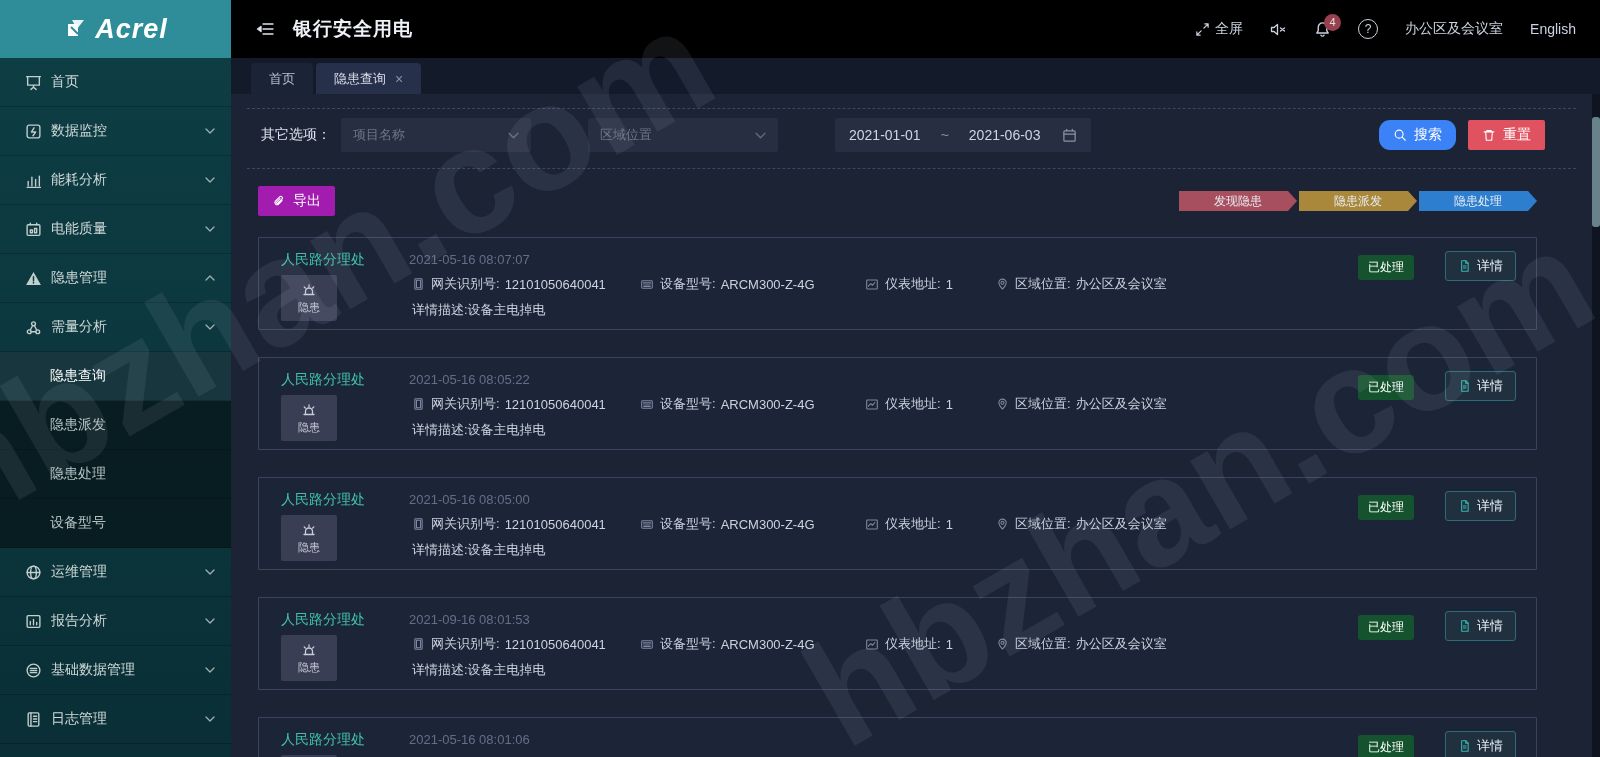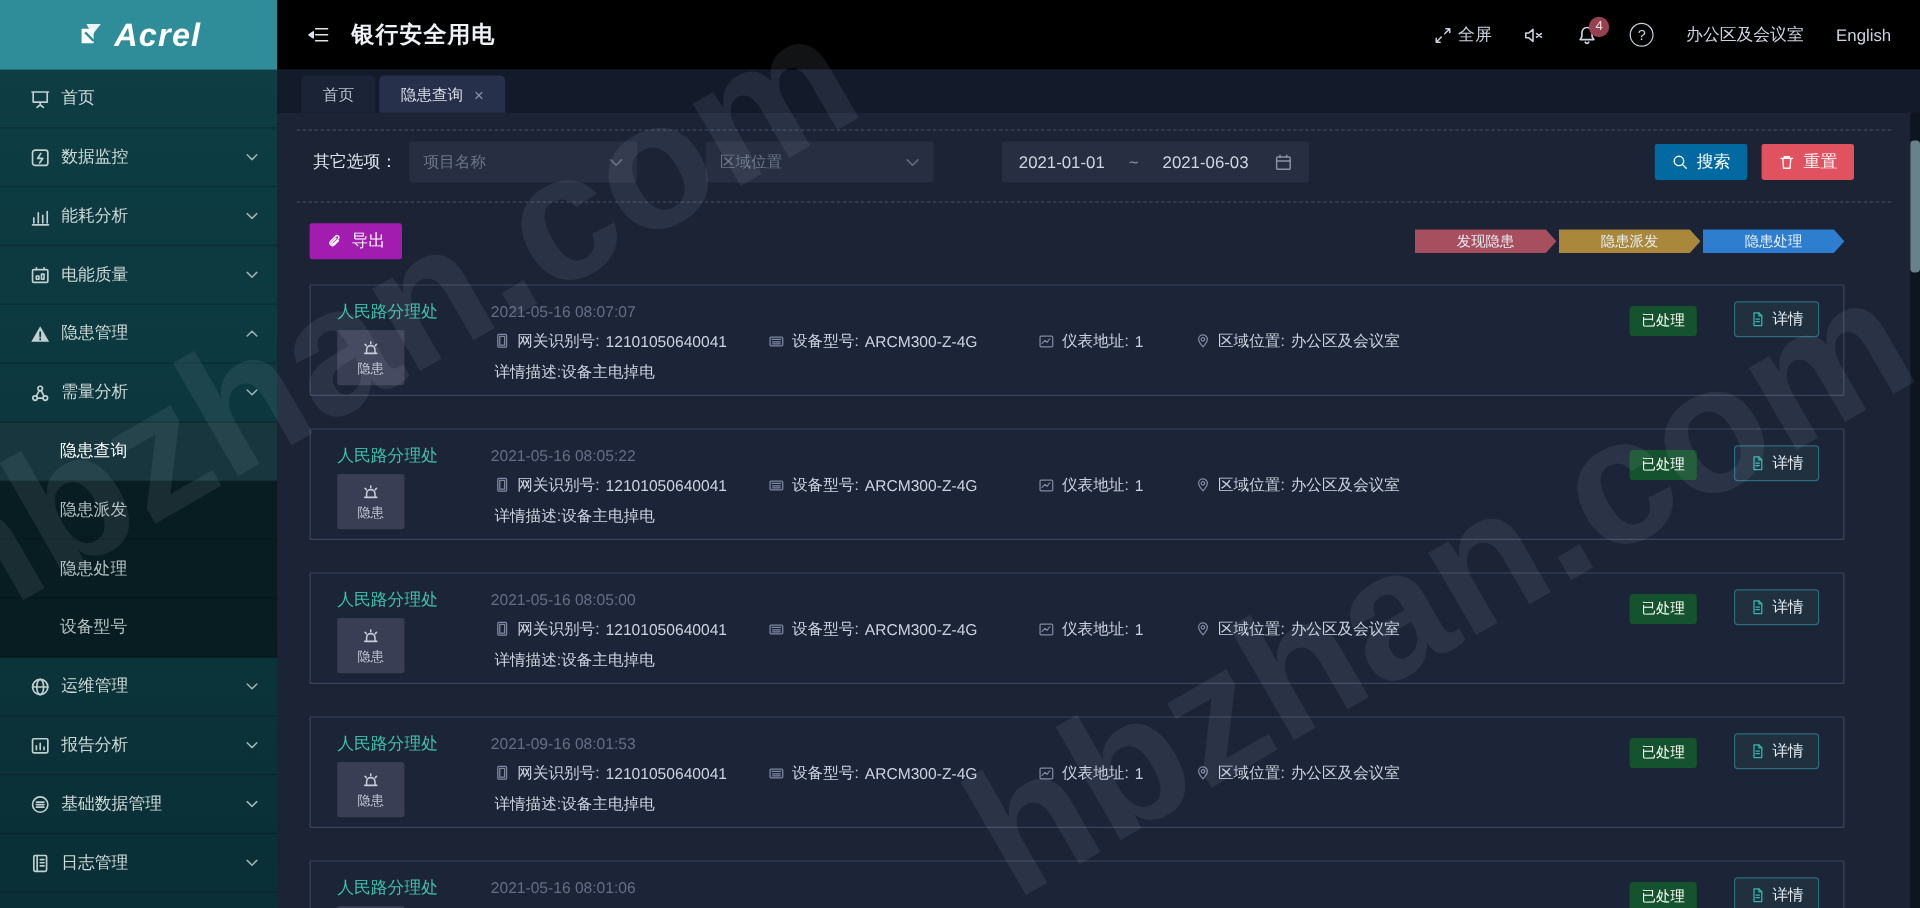--- a/index.html
+++ b/index.html
@@ -48,21 +48,21 @@
           padding:0 12px;box-sizing:border-box;color:#6b7588;font-size:13px;margin-right:57px;
           border-radius:2px;cursor:pointer;gap:13px;}
   .select .sel-chev{margin-left:auto;color:#5f6980;font-size:12px;}
   .daterange{height:34px;background:#272e41;display:flex;align-items:center;border-radius:2px;
              padding:0 14px;color:#ced5e2;font-size:14px;cursor:pointer;}
   .daterange .sep{margin:0 20px;color:#8a93a6;}
   .daterange .cal{margin-left:22px;color:#8a93a6;display:flex;}
   .f-buttons{margin-left:auto;display:flex;gap:12px;}
   .btn{height:30px;border:none;border-radius:2px;color:#fff;font-size:14px;display:flex;
        align-items:center;gap:7px;padding:0 14px;cursor:pointer;font-family:inherit;}
-  .btn-search{background:#0369a1;}
+  .btn-search{background:#3b82f6;border-radius:11px;}
   .btn-reset{background:#e05260;}
   .btn-export{background:#a21caf;}
   .toolbar{position:absolute;top:92px;left:27px;right:55px;height:30px;display:flex;align-items:center;}
   .legend{margin-left:auto;display:flex;gap:2px;}
   .ribbon{width:118px;height:20px;font-size:12px;color:#e9edf3;display:flex;align-items:center;
           justify-content:center;clip-path:polygon(0 0,calc(100% - 9px) 0,100% 50%,calc(100% - 9px) 100%,0 100%);}
   .ribbon.r1{background:#a74f5e;}
   .ribbon.r2{background:#a9883b;}
   .ribbon.r3{background:#2e7ecf;}
   .records{position:absolute;top:143px;left:27px;right:55px;}

